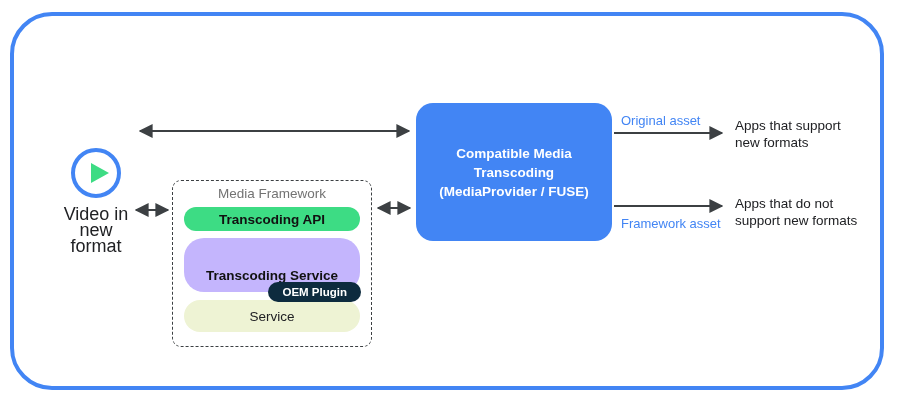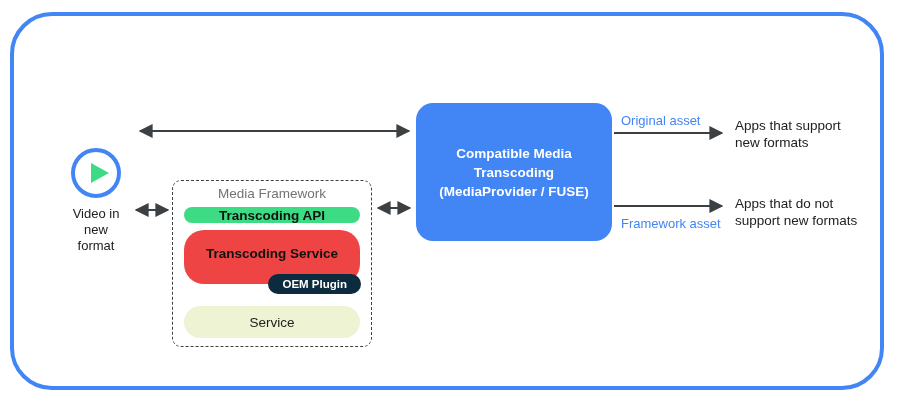--- a/index.html
+++ b/index.html
@@ -54,21 +54,21 @@
     left: 16px;
     top: 11px;
     width: 0;
     height: 0;
     border-left: 18px solid #3ddc84;
     border-top: 10px solid transparent;
     border-bottom: 10px solid transparent;
   }
   .video-caption {
     margin-top: 8px;
-    font-size: 13px;
+    font-size: 18px;
     line-height: 16px;
     color: #202124;
     white-space: pre-line;
   }
 
   
   .media-framework {
     position: absolute;
     left: 172px;
     top: 180px;
@@ -96,37 +96,37 @@
   }
   .layer {
     border-radius: 20px;
     text-align: center;
     box-sizing: border-box;
     display: flex;
     align-items: center;
     justify-content: center;
   }
   .layer-api {
-    height: 16px;
+    height: 24px;
     background: #3ddc84;
     color: #111111;
     font-weight: bold;
     font-size: 13.5px;
     margin-bottom: 7px;
   }
   .layer-service {
     height: 54px;
-    background: #ef4444;
+    background: #c4b5fd;
     color: #111111;
     font-weight: bold;
     font-size: 13.5px;
     position: relative;
-    margin-bottom: 22px;
+    margin-bottom: 8px;
     align-items: flex-start;
-    padding-top: 16px;
+    padding-top: 30px;
   }
   .oem-badge {
     position: absolute;
     right: -1px;
     bottom: -10px;
     background: #0d2b3e;
     color: #ffffff;
     font-size: 11.5px;
     font-weight: bold;
     padding: 4px 14px;

